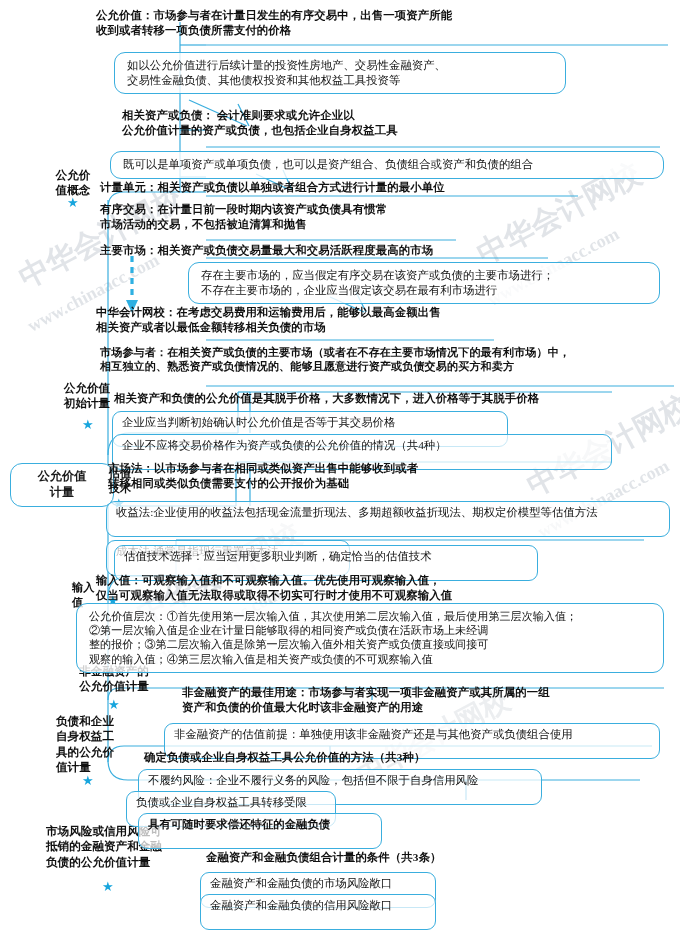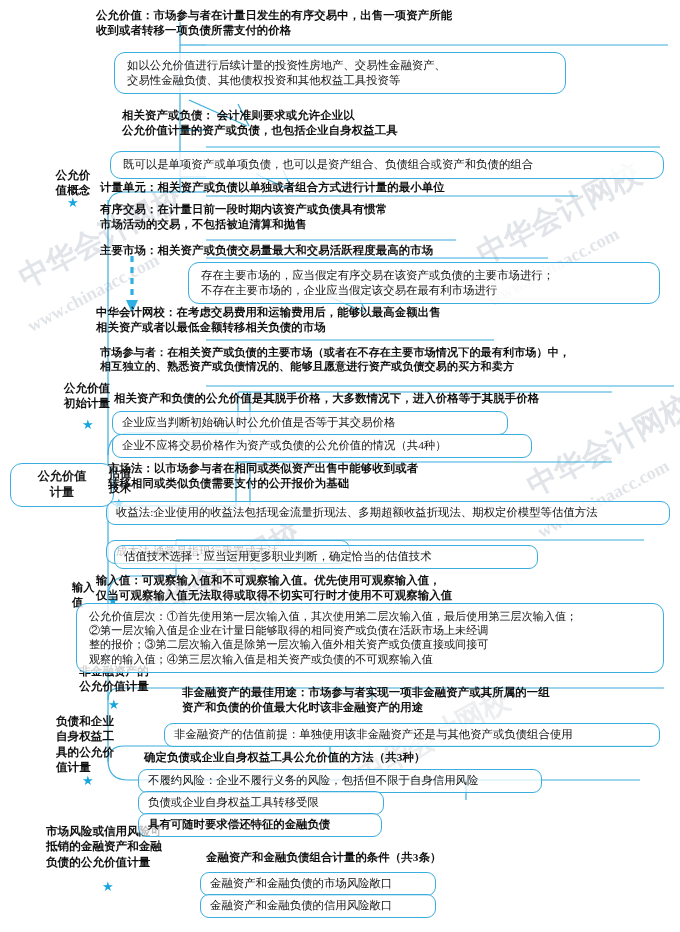--- a/index.html
+++ b/index.html
@@ -35,21 +35,21 @@
     line-height:1.28;
     white-space:pre-line;
   }
   
   .leaf{ font-size:11.4px; letter-spacing:.1px; }
   
   .boxed{
     border:1.2px solid #3aaede;
     border-radius:9px;
     background:rgba(255,255,255,.72);
-    padding:3px 7px 4px 9px;
+    padding:3px 7px 16px 9px;
     font-size:11.4px;
   }
   .callout{
     border:1.3px solid #3aaede;
     border-radius:11px;
     background:rgba(255,255,255,.8);
     padding:5px 10px 6px 12px;
     font-size:11.4px;
   }
   
@@ -231,21 +231,21 @@
   <div class="node leaf hdr" style="left:96px;top:305px;width:564px;">中华会计网校：在考虑交易费用和运输费用后，能够以最高金额出售
                      相关资产或者以最低金额转移相关负债的市场</div>
 
   <div class="node leaf hdr" style="left:100px;top:345px;width:576px;font-size:11.1px;">市场参与者：在相关资产或负债的主要市场（或者在不存在主要市场情况下的最有利市场）中，
                      相互独立的、熟悉资产或负债情况的、能够且愿意进行资产或负债交易的买方和卖方</div>
 
   <div class="node leaf hdr" style="left:114px;top:391px;width:556px;">相关资产和负债的公允价值是其脱手价格，大多数情况下，进入价格等于其脱手价格</div>
 
   <div class="node boxed" style="left:112px;top:411px;width:396px;">企业应当判断初始确认时公允价值是否等于其交易价格</div>
 
-  <div class="node boxed" style="left:112px;top:434px;width:420px;">企业不应将交易价格作为资产或负债的公允价值的情况（共4种）</div>
+  <div class="node boxed" style="left:112px;top:434px;width:500px;">企业不应将交易价格作为资产或负债的公允价值的情况（共4种）</div>
 
   <div class="node leaf hdr" style="left:108px;top:461px;width:560px;">市场法：以市场参与者在相同或类似资产出售中能够收到或者
                转移相同或类似负债需要支付的公开报价为基础</div>
 
   <div class="node boxed" style="left:106px;top:501px;width:564px;">收益法:企业使用的收益法包括现金流量折现法、多期超额收益折现法、期权定价模型等估值方法</div>
 
   <div class="node boxed" style="left:106px;top:523px;width:244px;margin-top:17px;">成本法:通常是指现行重置成本法</div>
 
   <div class="node boxed" style="left:106px;top:545px;width:424px;margin-left:8px;">估值技术选择：应当运用更多职业判断，确定恰当的估值技术</div>
 
@@ -259,21 +259,21 @@
 
   <div class="node leaf hdr" style="left:182px;top:685px;width:490px;">非金融资产的最佳用途：市场参与者实现一项非金融资产或其所属的一组
                                   资产和负债的价值最大化时该非金融资产的用途</div>
 
   <div class="node boxed" style="left:164px;top:723px;width:496px;">非金融资产的估值前提：单独使用该非金融资产还是与其他资产或负债组合使用</div>
 
   <div class="node leaf hdr" style="left:144px;top:750px;width:500px;">确定负债或企业自身权益工具公允价值的方法（共3种）</div>
 
   <div class="node boxed" style="left:138px;top:769px;width:404px;">不履约风险：企业不履行义务的风险，包括但不限于自身信用风险</div>
 
-  <div class="node boxed" style="left:138px;top:791px;width:246px;">负债或企业自身权益工具转移受限</div>
+  <div class="node boxed" style="left:126px;top:791px;width:210px;">负债或企业自身权益工具转移受限</div>
 
   <div class="node boxed" style="left:138px;top:813px;width:244px;font-weight:bold;">具有可随时要求偿还特征的金融负债</div>
 
   <div class="node leaf hdr" style="left:206px;top:850px;width:470px;">金融资产和金融负债组合计量的条件（共3条）</div>
 
   <div class="node boxed" style="left:200px;top:872px;width:236px;">金融资产和金融负债的市场风险敞口</div>
 
   <div class="node boxed" style="left:200px;top:894px;width:236px;">金融资产和金融负债的信用风险敞口</div>
 
 </div>

